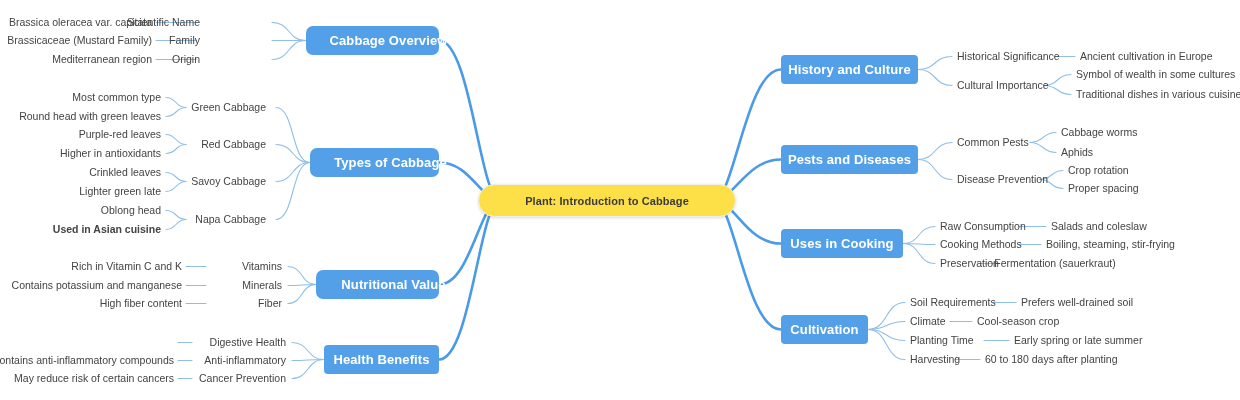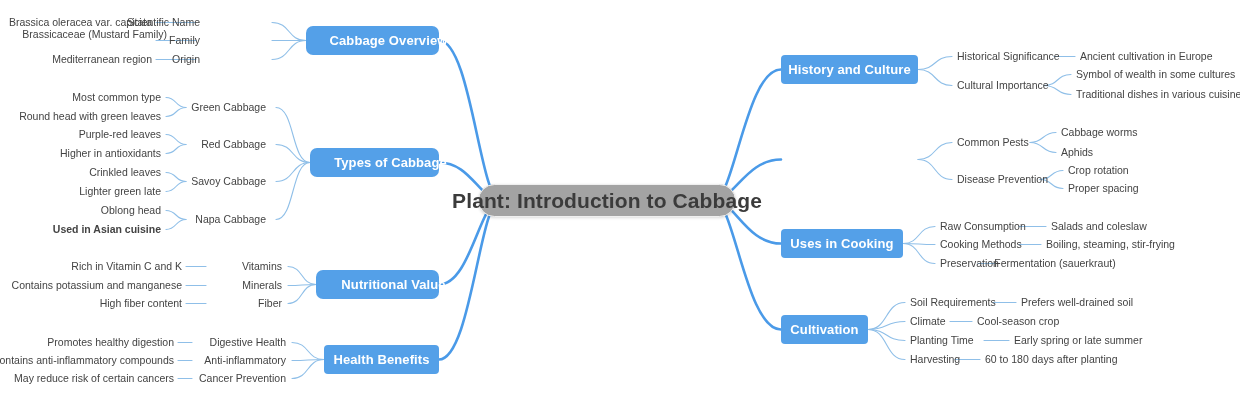--- a/index.html
+++ b/index.html
@@ -8,26 +8,26 @@
     width:1240px;height:400px;
     background:#ffffff;
     font-family:"Liberation Sans","DejaVu Sans",sans-serif;
     overflow:hidden;
   }
   #wires{position:absolute;left:0;top:0;width:1240px;height:400px;}
   .node{position:absolute;box-sizing:border-box;}
 
   
   .root{
-    background:#a3a3a3;
+    background:#fde047;
     border:1px solid #efefef;
     border-radius:17px;
     box-shadow:0 1px 3px rgba(0,0,0,.14);
     color:#3b3b3b;
-    font-size:21px;
+    font-size:11px;
     font-weight:bold;
     display:flex;align-items:center;justify-content:center;
     letter-spacing:.1px;
     white-space:nowrap;
   }
 
   
   .branch{
     background:#54a0e8;
     border-radius:4px;
@@ -134,21 +134,21 @@
   <div class="node txt r" style="left:130px;top:34px;width:70px;height:13px;">
     <span>Family</span>
     </div>
   <div class="node txt r" style="left:130px;top:53px;width:70px;height:13px;">
     <span>Origin</span>
     </div>
 
   <div class="node txt r" style="left:0px;top:16px;width:152px;height:13px;">
     <span>Brassica oleracea var. capitata</span>
     </div>
-  <div class="node txt r" style="left:0px;top:28px;width:152px;height:13px;margin-left:15px;">
+  <div class="node txt r" style="left:0px;top:34px;width:152px;height:13px;">
     <span>Brassicaceae (Mustard Family)</span>
     </div>
   <div class="node txt r" style="left:0px;top:53px;width:152px;height:13px;">
     <span>Mediterranean region</span>
     </div>
 
   <div class="node branch rounded" style="left:310px;top:148px;width:129px;height:29px;">
     <span>Types of Cabbage</span>
   </div>
   <div class="node txt r" style="left:190px;top:101px;width:76px;height:13px;text-align:right;">
@@ -218,23 +218,20 @@
   <div class="node txt r" style="left:196px;top:336px;width:90px;height:13px;">
     <span>Digestive Health</span>
     </div>
   <div class="node txt r" style="left:196px;top:354px;width:90px;height:13px;">
     <span>Anti-inflammatory</span>
     </div>
   <div class="node txt r" style="left:196px;top:372px;width:90px;height:13px;">
     <span>Cancer Prevention</span>
     </div>
 
-  <div class="node txt r" style="left:0px;top:336px;width:174px;height:13px;">
-    <span>Promotes healthy digestion</span>
-    </div>
   <div class="node txt r" style="left:0px;top:354px;width:174px;height:13px;">
     <span>Contains anti-inflammatory compounds</span>
     </div>
   <div class="node txt r" style="left:0px;top:372px;width:174px;height:13px;">
     <span>May reduce risk of certain cancers</span>
     </div>
 
   <div class="node branch" style="left:781px;top:55px;width:137px;height:29px;">
     <span>History and Culture</span>
   </div>
@@ -248,20 +245,23 @@
   <div class="node txt l" style="left:1080px;top:50px;width:160px;height:13px;">
     <span>Ancient cultivation in Europe</span>
     </div>
   <div class="node txt l" style="left:1076px;top:68px;width:164px;height:13px;">
     <span>Symbol of wealth in some cultures</span>
     </div>
   <div class="node txt l" style="left:1076px;top:88px;width:164px;height:13px;">
     <span>Traditional dishes in various cuisines</span>
     </div>
 
+  <div class="node branch" style="left:781px;top:145px;width:137px;height:29px;">
+    <span>Pests and Diseases</span>
+  </div>
   <div class="node txt l" style="left:957px;top:136px;width:86px;height:13px;">
     <span>Common Pests</span>
     </div>
   <div class="node txt l" style="left:957px;top:173px;width:86px;height:13px;">
     <span>Disease Prevention</span>
     </div>
 
   <div class="node txt l" style="left:1061px;top:126px;width:150px;height:13px;">
     <span>Cabbage worms</span>
     </div>

